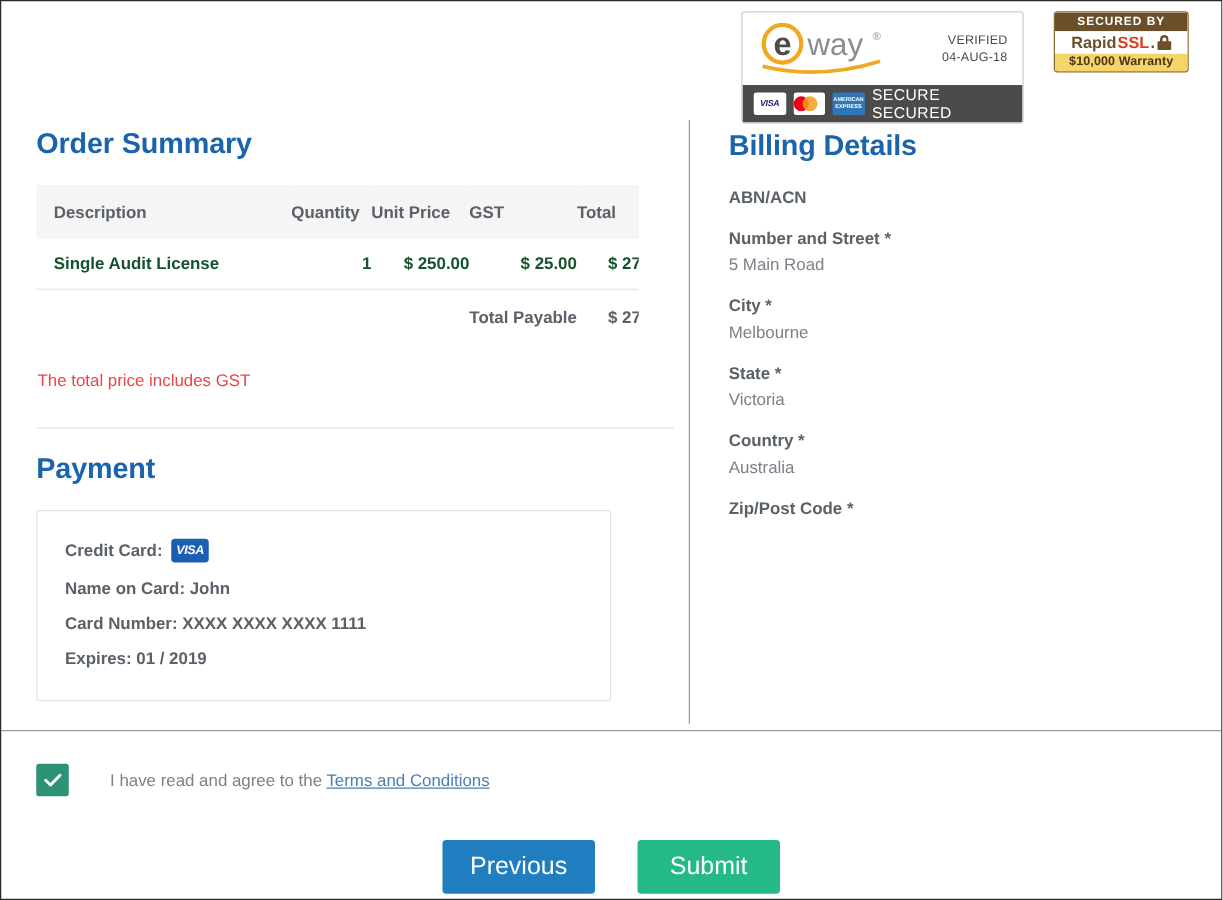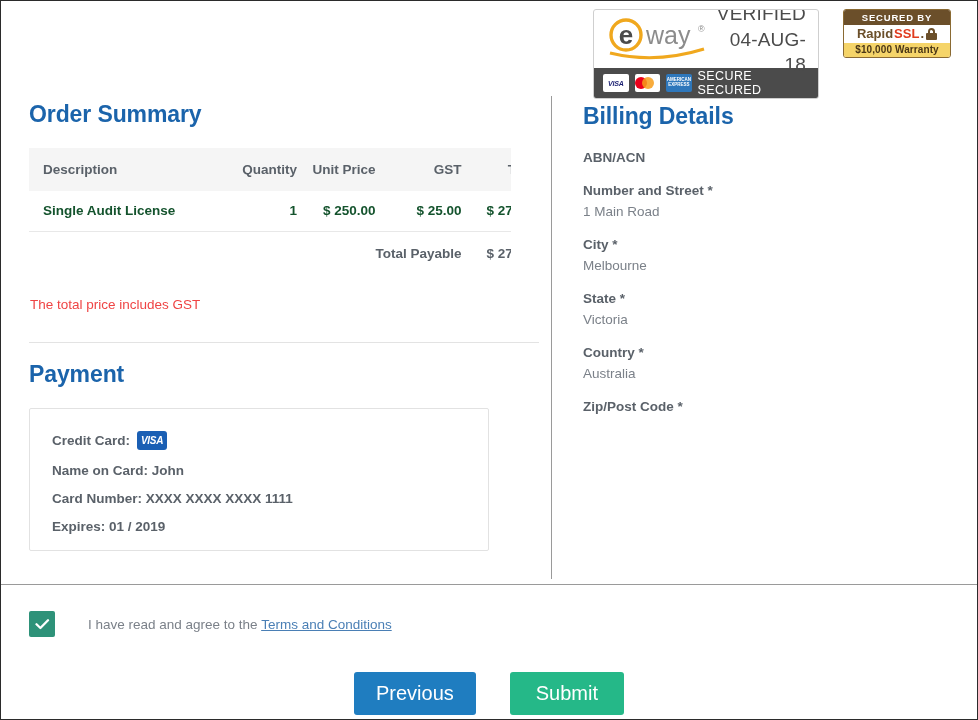--- a/index.html
+++ b/index.html
@@ -108,21 +108,21 @@
   .eway-secure-text {
     color: #ffffff;
     font-size: 12.5px;
     letter-spacing: .4px;
     margin-left: auto;
     font-family: "Liberation Sans", sans-serif;
   }
   .eway-verified {
     text-align: right;
     color: #4b4b4b;
-    font-size: 19px;
+    font-size: 10px;
     line-height: 1.35;
     letter-spacing: .2px;
     padding-right: 2px;
   }
 
   .rapidssl {
     width: 108px;
     border: 1px solid #8a6a33;
     border-radius: 3px;
     background: #fff;
@@ -211,21 +211,21 @@
   table.order {
     width: 510px;
     border-collapse: collapse;
     font-size: 13.5px;
   }
   table.order thead th {
     background: #f5f5f5;
     color: #5a6169;
     font-weight: bold;
     padding: 14px 0 14px 0;
-    text-align: right;
+    text-align: left;
     white-space: nowrap;
   }
   table.order thead th.desc { text-align: left; padding-left: 14px; }
   table.order tbody td {
     padding: 12px 0 13px 0;
     text-align: right;
     color: #14532d;
     font-weight: bold;
     white-space: nowrap;
     border-bottom: 1px solid #e8e8e8;
@@ -258,21 +258,21 @@
     margin: 30px 0 0 0;
   }
 
   
   .payment-wrap { margin-top: 18px; }
   .payment-box {
     border: 1px solid #e2e2e2;
     border-radius: 2px;
     width: 460px;
     box-sizing: border-box;
-    padding: 22px 22px 16px 22px;
+    padding: 22px 22px 26px 22px;
     margin-top: 8px;
   }
   .pay-line {
     font-size: 13.5px;
     font-weight: bold;
     color: #5a6169;
     margin-bottom: 13px;
     display: flex;
     align-items: center;
     gap: 7px;
@@ -477,21 +477,21 @@
   </div>
 
   <div class="col-right">
     <h2 class="section-title">Billing Details</h2>
 
     <div class="field">
       <div class="field-label">ABN/ACN</div>
     </div>
     <div class="field">
       <div class="field-label">Number and Street *</div>
-      <div class="field-value">1 Main Road</div>
+      <div class="field-value">5 Main Road</div>
     </div>
     <div class="field">
       <div class="field-label">City *</div>
       <div class="field-value">Melbourne</div>
     </div>
     <div class="field">
       <div class="field-label">State *</div>
       <div class="field-value">Victoria</div>
     </div>
     <div class="field">

